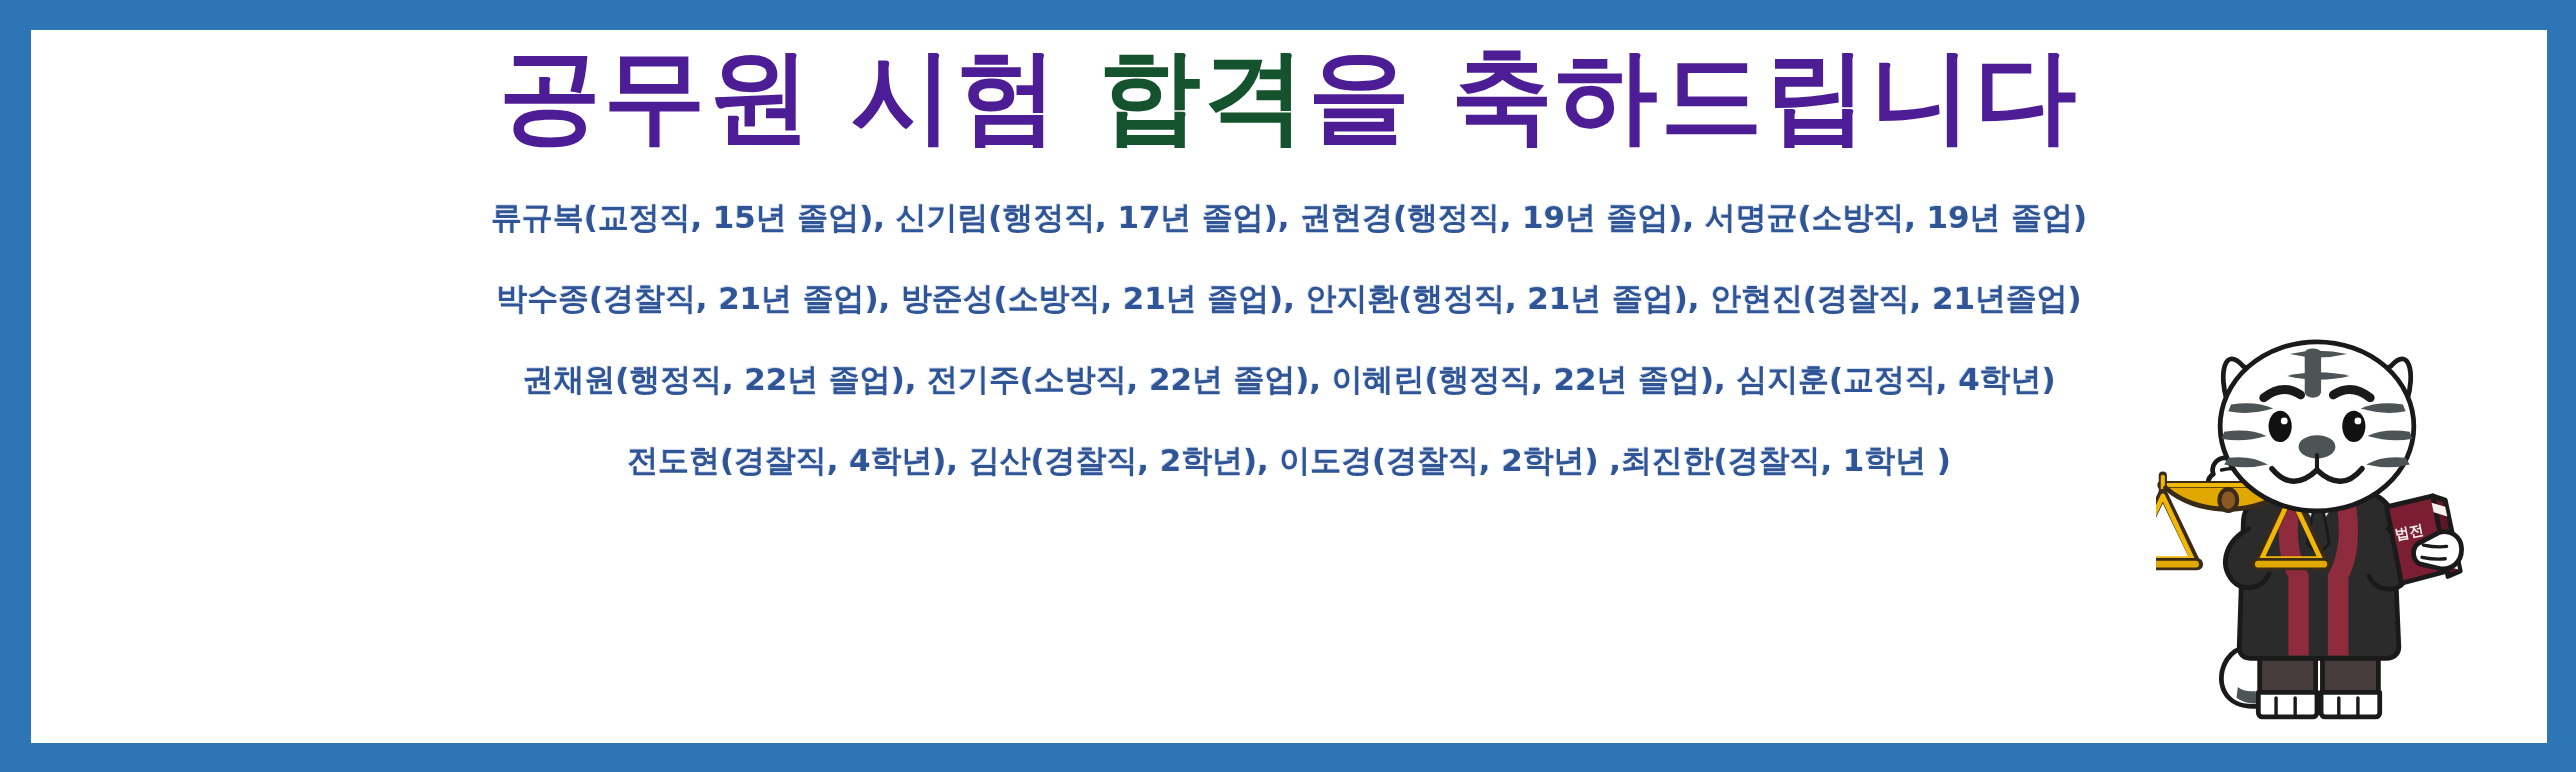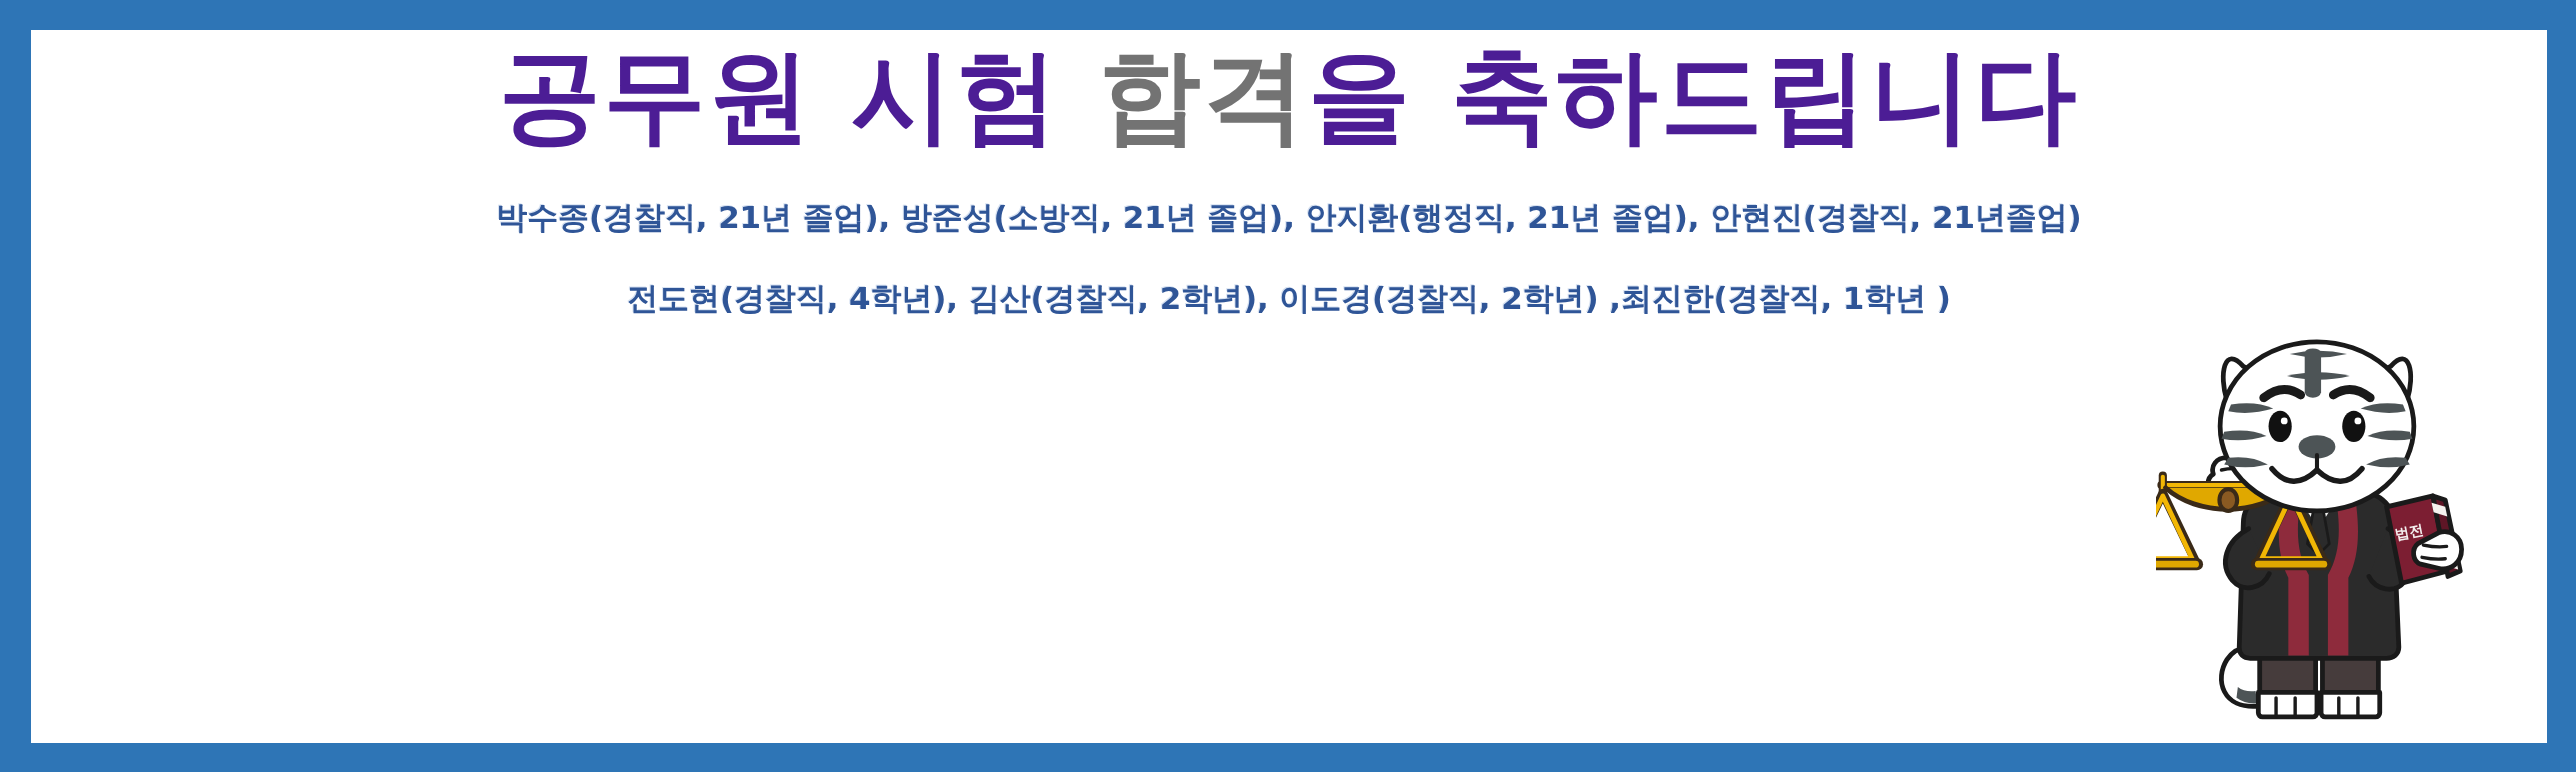--- a/index.html
+++ b/index.html
@@ -40,21 +40,21 @@
     width: 100%;
     text-align: center;
     white-space: nowrap;
     font-size: 102px;
     line-height: 129px;
     font-weight: 700;
     letter-spacing: 2.7px;
     font-family: "DejaVu Sans", "Liberation Sans", sans-serif;
   }
   .title-seg { color: #4c1d95; }
-  .title-seg.accent { color: #737373; }
+  .title-seg.accent { color: #14532d; }
 
   
   .lines {
     position: absolute;
     left: 0;
     top: 147px;
     width: 100%;
   }
   .name-line {
     text-align: center;
@@ -84,21 +84,23 @@
 <body>
 
 <div class="banner">
   <div class="canvas">
 
     <div class="title-row">
       <span class="title-seg">공무원 시험 </span><span class="title-seg accent">합격</span><span class="title-seg">을 축하드립니다</span>
     </div>
 
     <div class="lines">
+      <div class="name-line">류규복(교정직, 15년 졸업), 신기림(행정직, 17년 졸업), 권현경(행정직, 19년 졸업), 서명균(소방직, 19년 졸업)</div>
       <div class="name-line">박수종(경찰직, 21년 졸업), 방준성(소방직, 21년 졸업), 안지환(행정직, 21년 졸업), 안현진(경찰직, 21년졸업)</div>
+      <div class="name-line">권채원(행정직, 22년 졸업), 전기주(소방직, 22년 졸업), 이혜린(행정직, 22년 졸업), 심지훈(교정직, 4학년)</div>
       <div class="name-line"> 전도현(경찰직, 4학년), 김산(경찰직, 2학년), 이도경(경찰직, 2학년) ,최진한(경찰직, 1학년 )</div>
     </div>
 
     <div class="mascot">
       <svg viewBox="0 0 560 620" xmlns="http://www.w3.org/2000/svg">
         <g stroke="#1A1A1A" stroke-width="7" stroke-linejoin="round" stroke-linecap="round">
 
           <path d="M152 560 C 96 566 86 520 104 492 C 120 468 150 470 160 492" fill="#FFFFFF"></path>
           <path d="M118 548 q 14 10 30 8 l -2 -18 q -16 2 -26 -6 z" fill="#4D5456" stroke="none"></path>
           <path d="M150 556 q 14 6 28 2 l -4 -18 q -12 4 -24 0 z" fill="#4D5456" stroke="none"></path>

